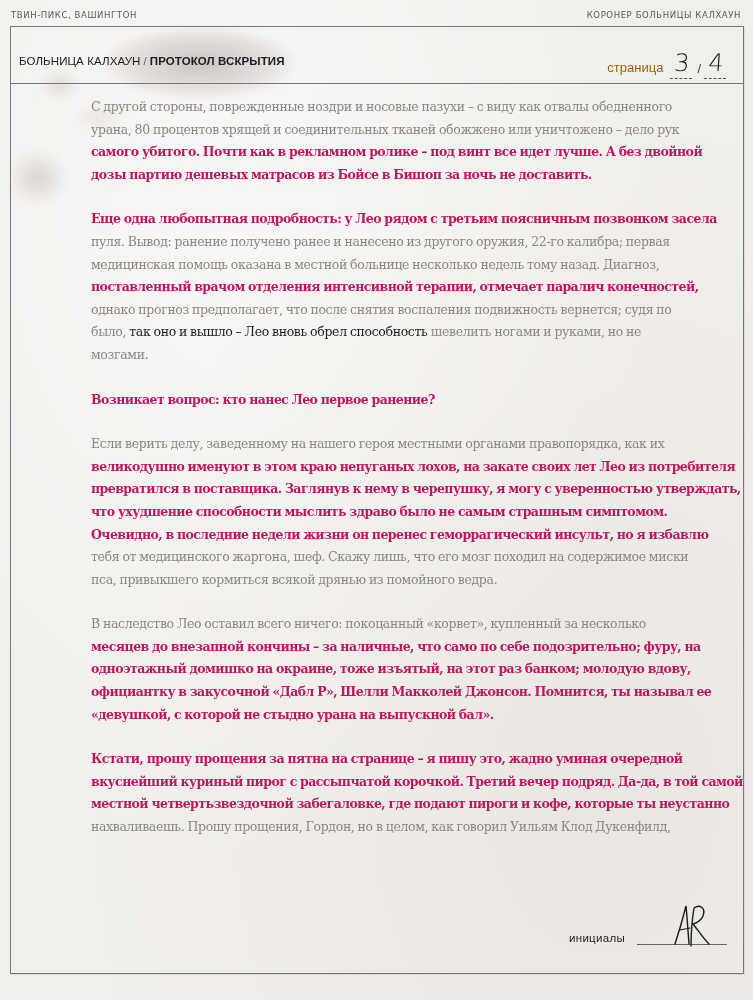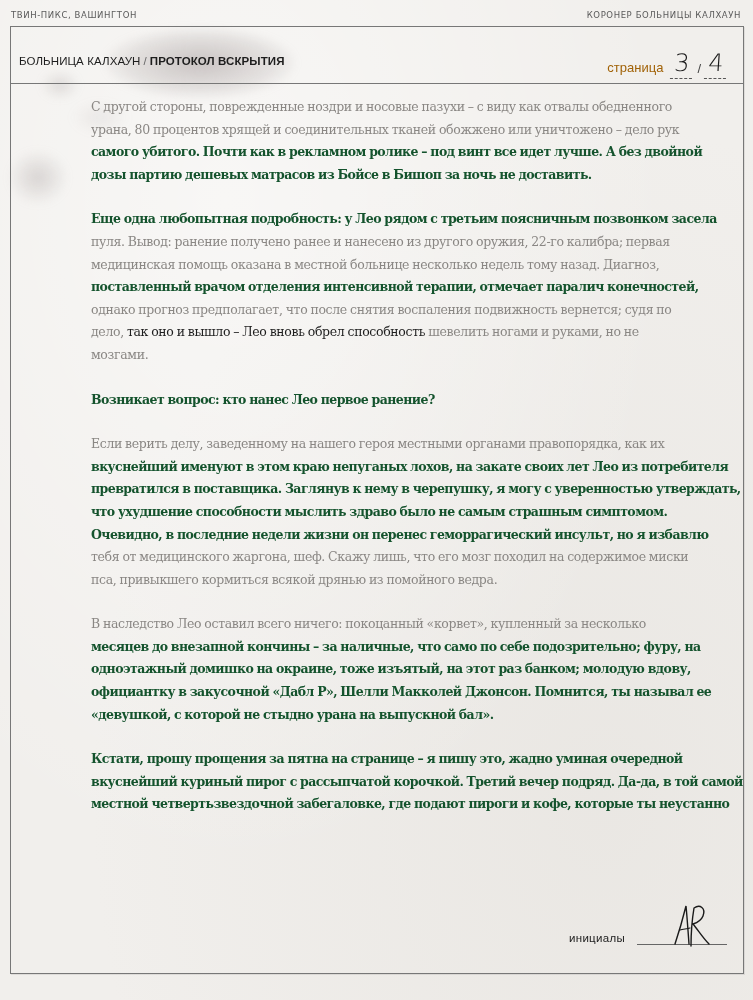--- a/index.html
+++ b/index.html
@@ -125,21 +125,21 @@
     .line {
       display: block;
       font-family: "DejaVu Serif", serif;
       font-size: 12.5px;
       line-height: 22.6px;
       white-space: nowrap;
       letter-spacing: -0.35px;
       word-spacing: -0.5px;
     }
     .line.light { color: #8a8784; font-weight: normal; }
-    .line.dark { color: #14532d; font-weight: bold; letter-spacing: -0.55px; }
+    .line.dark { color: #be185d; font-weight: bold; letter-spacing: -0.55px; }
     .seg.light { color: #8a8784; font-weight: normal; }
 
     .initials {
       position: absolute;
       right: 16px;
       bottom: 28px;
       display: flex;
       align-items: flex-end;
       font-family: "Liberation Sans", sans-serif;
       padding-left: 12px;
@@ -219,42 +219,43 @@
       <span class="line light">урана, 80 процентов хрящей и соединительных тканей обожжено или уничтожено – дело рук</span>
       <span class="line dark">самого убитого. Почти как в рекламном ролике – под винт все идет лучше. А без двойной</span>
       <span class="line dark">дозы партию дешевых матрасов из Бойсе в Бишоп за ночь не доставить.</span>
     </div>
     <div class="para">
       <span class="line dark">Еще одна любопытная подробность: у Лео рядом с третьим поясничным позвонком засела</span>
       <span class="line light">пуля. Вывод: ранение получено ранее и нанесено из другого оружия, 22-го калибра; первая</span>
       <span class="line light">медицинская помощь оказана в местной больнице несколько недель тому назад. Диагноз,</span>
       <span class="line dark">поставленный врачом отделения интенсивной терапии, отмечает паралич конечностей,</span>
       <span class="line light">однако прогноз предполагает, что после снятия воспаления подвижность вернется; судя по</span>
-      <span class="line "><span class="seg light">дело, </span><span class="seg mid">так оно и вышло – Лео вновь обрел способность </span><span class="seg light">шевелить ногами и руками, но не</span></span>
+      <span class="line "><span class="seg light">было, </span><span class="seg mid">так оно и вышло – Лео вновь обрел способность </span><span class="seg light">шевелить ногами и руками, но не</span></span>
       <span class="line light">мозгами.</span>
     </div>
     <div class="para">
       <span class="line dark">Возникает вопрос: кто нанес Лео первое ранение?</span>
     </div>
     <div class="para">
       <span class="line light">Если верить делу, заведенному на нашего героя местными органами правопорядка, как их</span>
-      <span class="line dark">вкуснейший именуют в этом краю непуганых лохов, на закате своих лет Лео из потребителя</span>
+      <span class="line dark">великодушно именуют в этом краю непуганых лохов, на закате своих лет Лео из потребителя</span>
       <span class="line dark">превратился в поставщика. Заглянув к нему в черепушку, я могу с уверенностью утверждать,</span>
       <span class="line dark">что ухудшение способности мыслить здраво было не самым страшным симптомом.</span>
       <span class="line dark">Очевидно, в последние недели жизни он перенес геморрагический инсульт, но я избавлю</span>
       <span class="line light">тебя от медицинского жаргона, шеф. Скажу лишь, что его мозг походил на содержимое миски</span>
       <span class="line light">пса, привыкшего кормиться всякой дрянью из помойного ведра.</span>
     </div>
     <div class="para">
       <span class="line light">В наследство Лео оставил всего ничего: покоцанный «корвет», купленный за несколько</span>
       <span class="line dark">месяцев до внезапной кончины – за наличные, что само по себе подозрительно; фуру, на</span>
       <span class="line dark">одноэтажный домишко на окраине, тоже изъятый, на этот раз банком; молодую вдову,</span>
       <span class="line dark">официантку в закусочной «Дабл Р», Шелли Макколей Джонсон. Помнится, ты называл ее</span>
       <span class="line dark">«девушкой, с которой не стыдно урана на выпускной бал».</span>
     </div>
     <div class="para">
       <span class="line dark">Кстати, прошу прощения за пятна на странице – я пишу это, жадно уминая очередной</span>
       <span class="line dark">вкуснейший куриный пирог с рассыпчатой корочкой. Третий вечер подряд. Да-да, в той самой</span>
       <span class="line dark">местной четвертьзвездочной забегаловке, где подают пироги и кофе, которые ты неустанно</span>
+      <span class="line light">нахваливаешь. Прошу прощения, Гордон, но в целом, как говорил Уильям Клод Дукенфилд,</span>
     </div>
   </div>
 
 <div class="doc-id">76a3402-A12</div>
 
 </body></html>

